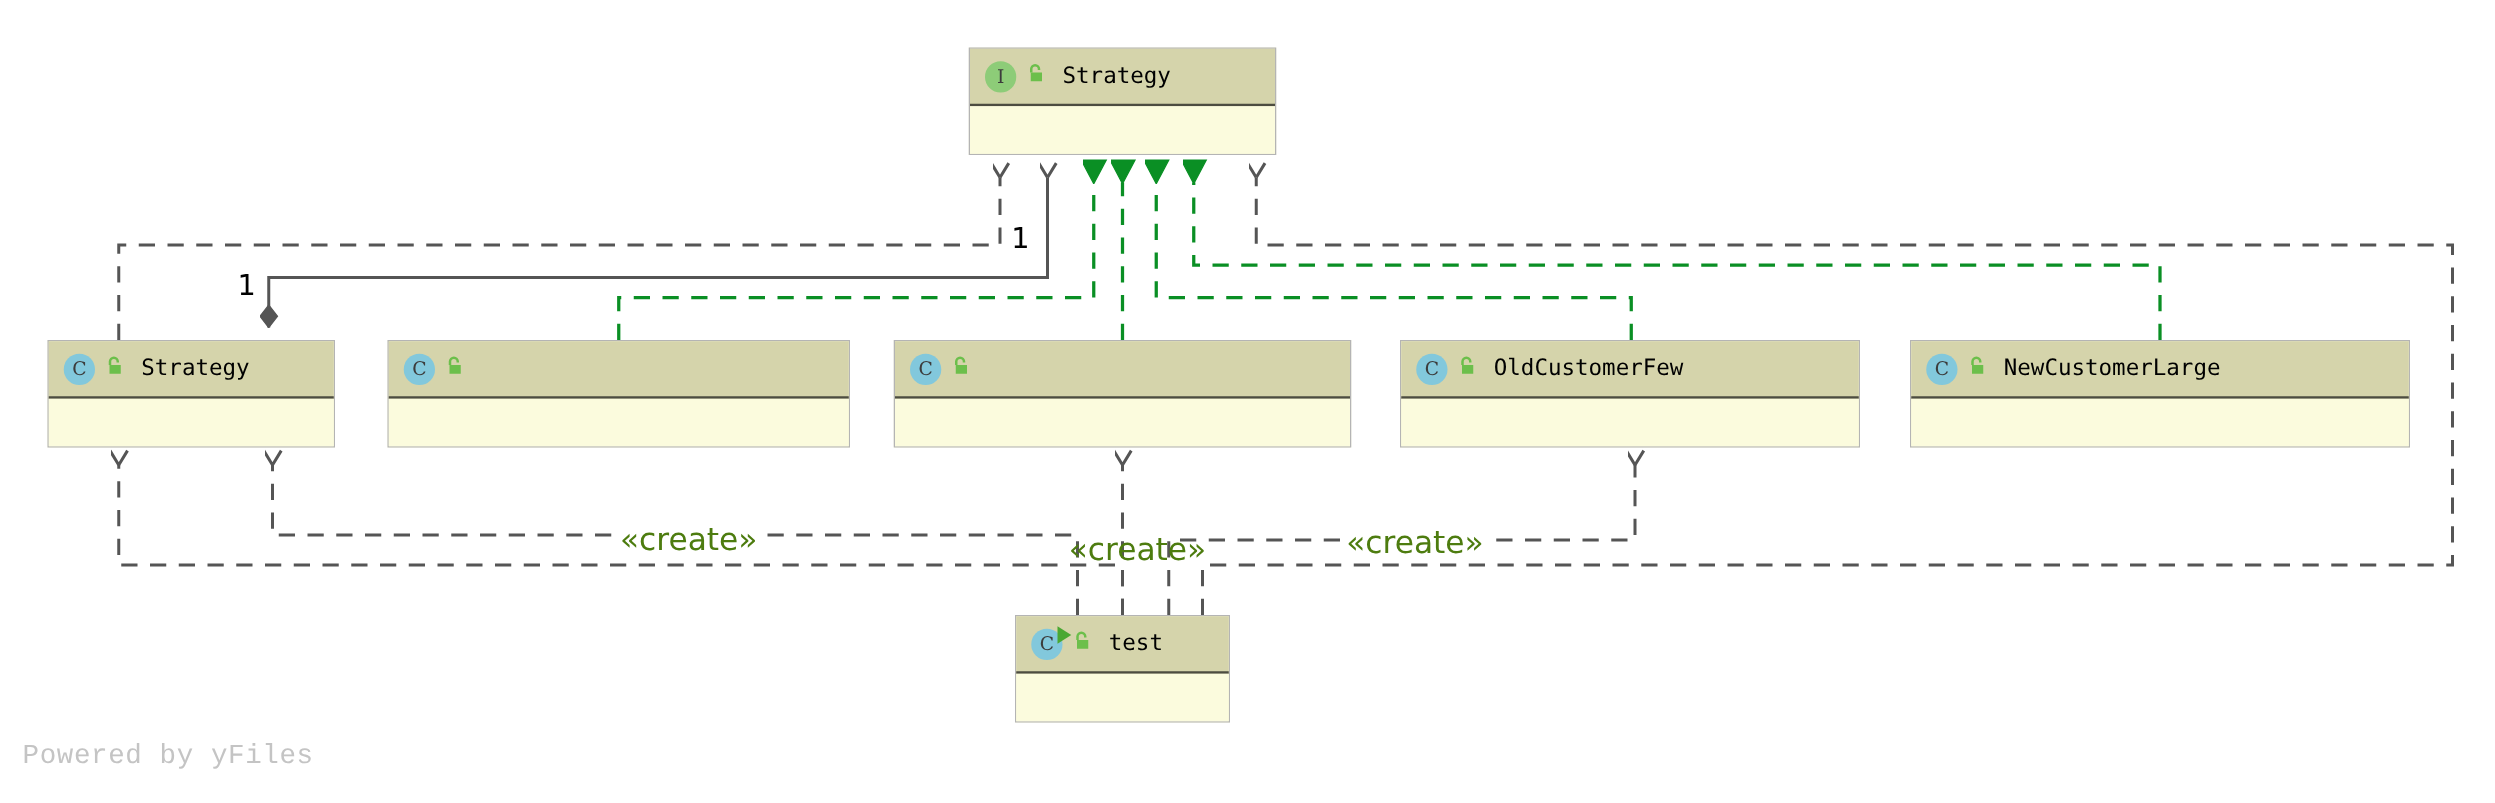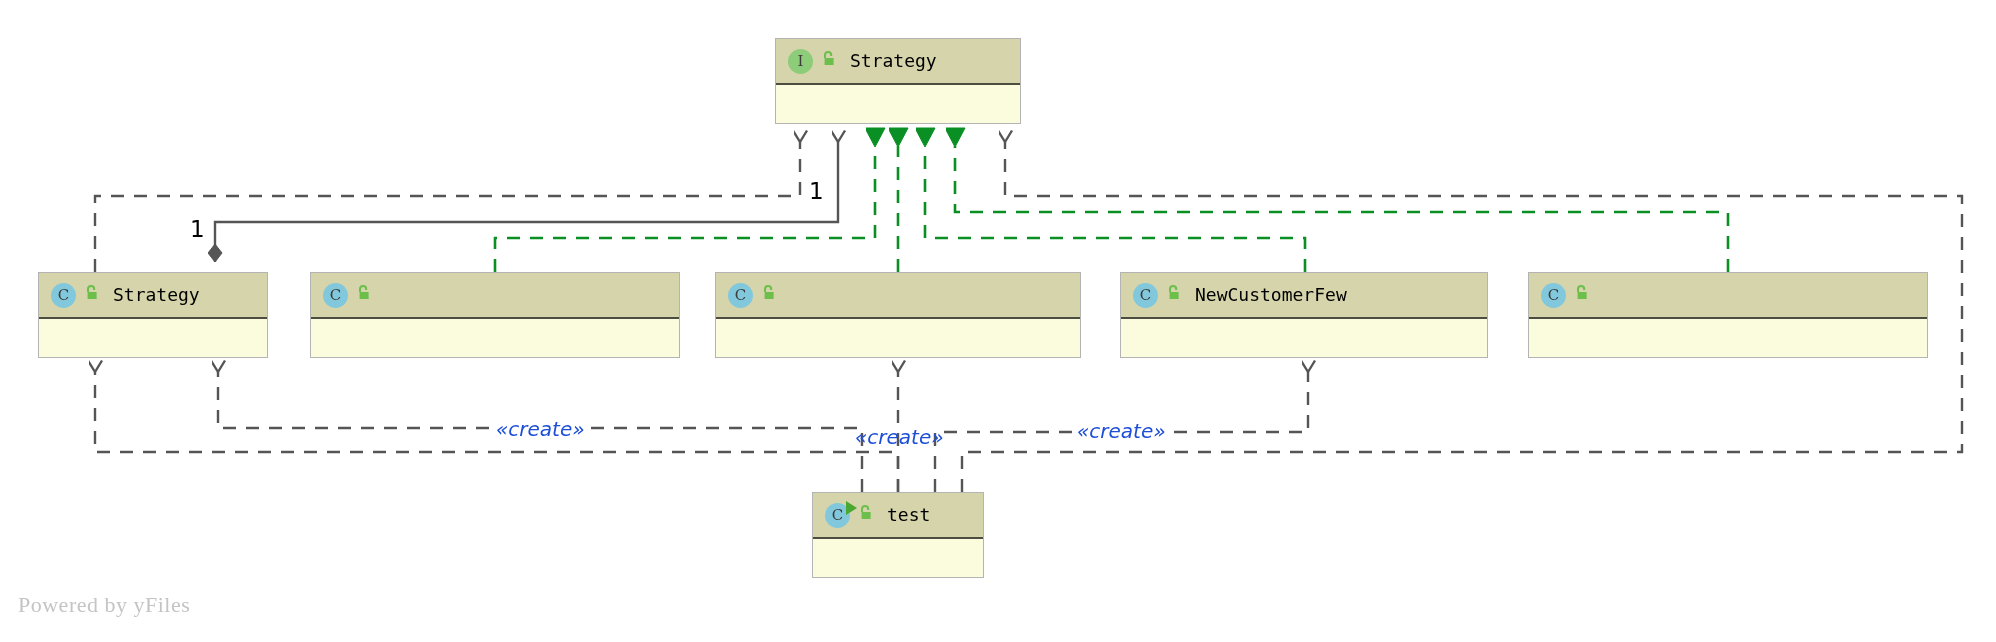--- a/index.html
+++ b/index.html
@@ -72,34 +72,33 @@
     width: 0; height: 0;
     border-left: 11px solid #49a832;
     border-top: 7px solid transparent;
     border-bottom: 7px solid transparent;
   }
   .lock-icon { flex: 0 0 auto; }
   .watermark {
     position: absolute;
     left: 18px;
     top: 592px;
-    font-family: Liberation Serif, serif;
+    font-family: Liberation Mono, monospace;
     font-size: 22px;
     color: #c4c4c4;
     letter-spacing: 0.5px;
   }
   .edge-label {
     position: absolute;
     font-family: "DejaVu Sans", "Liberation Sans", sans-serif;
-    font-size: 20px;
-    color: #1d4ed8;
+    font-size: 25px;
+    color: #4d7c0f;
     background: transparent;
     white-space: nowrap;
     line-height: 1;
-    font-style: italic;
   }
   .mult-label {
     position: absolute;
     font-family: "DejaVu Sans", "Liberation Sans", sans-serif;
     font-size: 23px;
     color: #000000;
     line-height: 1;
   }
 </style>
 </head>
@@ -231,36 +230,37 @@
     <div class="node-header">
       <span class="stereo-circle cls">
         <span class="glyph">C</span>
       </span>
       <span class="lock-icon">
         <svg width="17" height="18" viewBox="0 0 17 18" xmlns="http://www.w3.org/2000/svg">
           <path d="M5 8 V5.2 A3.1 3.1 0 0 1 11.2 5.2 V6" fill="none" stroke="#6cbf4b" stroke-width="2"></path>
           <rect x="4.6" y="8" width="9" height="7" fill="#6cbf4b"></rect>
         </svg>
       </span>
-      <span class="node-title">NewCustomerFew</span>
+      <span class="node-title">OldCustomerFew</span>
     </div>
     <div class="node-body"></div>
   </div>
 
   <div class="node" style="left:1528px; top:272px; width:400px;">
     <div class="node-header">
       <span class="stereo-circle cls">
         <span class="glyph">C</span>
       </span>
       <span class="lock-icon">
         <svg width="17" height="18" viewBox="0 0 17 18" xmlns="http://www.w3.org/2000/svg">
           <path d="M5 8 V5.2 A3.1 3.1 0 0 1 11.2 5.2 V6" fill="none" stroke="#6cbf4b" stroke-width="2"></path>
           <rect x="4.6" y="8" width="9" height="7" fill="#6cbf4b"></rect>
         </svg>
       </span>
+      <span class="node-title">NewCustomerLarge</span>
     </div>
     <div class="node-body"></div>
   </div>
 
   <div class="node" style="left:812px; top:492px; width:172px;">
     <div class="node-header">
       <span class="stereo-circle cls">
         <span class="glyph">C</span>
         <span class="run-marker"></span>
       </span>

